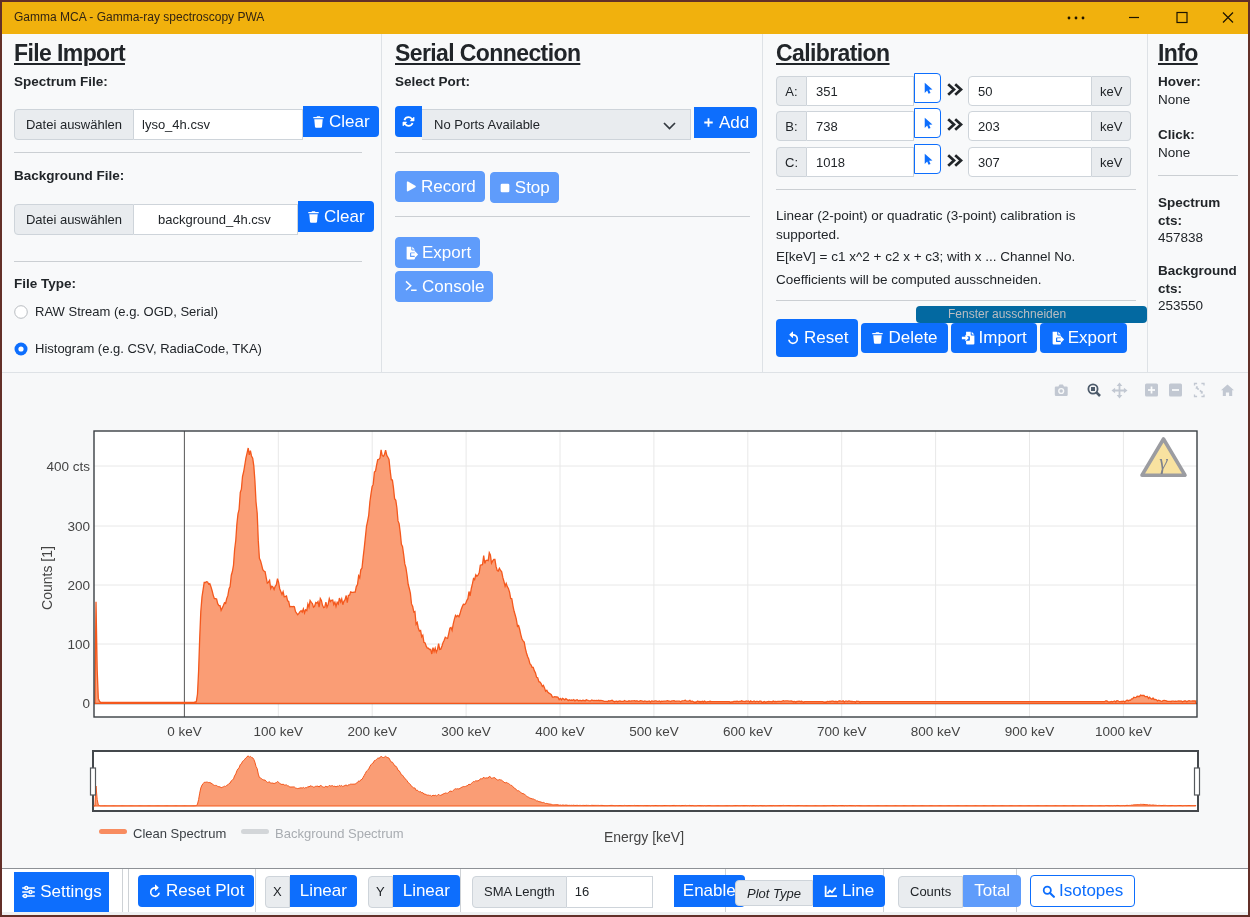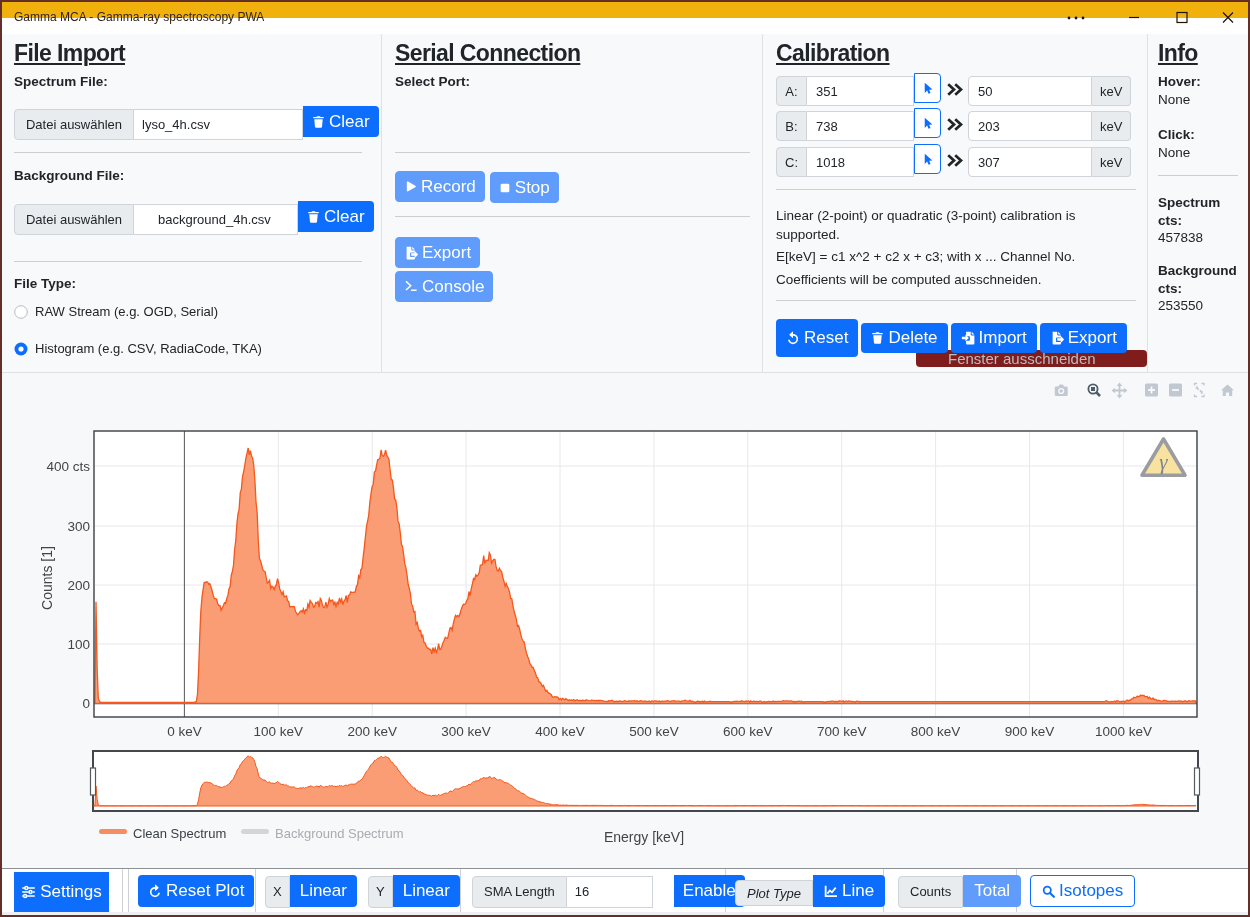--- a/index.html
+++ b/index.html
@@ -1,20 +1,20 @@
 <!DOCTYPE html>
 <html><head>
 <meta charset="utf-8">
 <style>
   * { margin:0; padding:0; box-sizing:border-box; }
   html,body { width:1250px; height:917px; overflow:hidden; }
   body { font-family:"Liberation Sans", sans-serif; background:#fff; position:relative; }
   .abs { position:absolute; }
   .win { position:absolute; left:0; top:0; width:1250px; height:917px; border:2px solid #632f28; z-index:50; pointer-events:none; }
-  .titlebar { position:absolute; left:2px; top:2px; width:1246px; height:16px; background:#f1b10d; color:#322413; font-size:12px; }
+  .titlebar { position:absolute; left:2px; top:2px; width:1246px; height:32px; background:#f1b10d; color:#322413; font-size:12px; }
   .titlebar .title { position:absolute; left:12px; top:8px; }
   .tsec { position:absolute; left:2px; top:34px; width:1246px; height:339px; background:#f8f9fa; border-bottom:1px solid #dee2e6; }
   .vdiv { position:absolute; top:0; width:1px; height:338px; background:#dee2e6; }
   h2 { font-size:23px; font-weight:700; letter-spacing:-0.6px; color:#212529; text-decoration:underline; text-underline-offset:2px; text-decoration-thickness:2px; }
   .lbl { font-size:13.5px; font-weight:700; color:#212529; }
   .btn { display:inline-flex; align-items:center; justify-content:center; font-size:17px; border-radius:4px; border:1px solid transparent; color:#fff; background:#0d6efd; white-space:nowrap; }
   .btn-dis { background:#5f9cfb; border-color:#5f9cfb; }
   .btn-out { background:#fff; color:#0d6efd; border:1px solid #0d6efd; }
   .igt { display:inline-flex; align-items:center; background:#e9ecef; border:1px solid #ced4da; color:#212529; font-size:13px; }
   .inp { display:inline-flex; align-items:center; background:#fff; border:1px solid #ced4da; color:#212529; font-size:13px; }
@@ -72,20 +72,36 @@
   </div>
   <div class="abs" style="left:12px;top:307px;font-size:13px;color:#212529;white-space:nowrap;">
     <svg width="14" height="14" viewBox="0 0 14 14" style="vertical-align:-3px;margin-right:7px;">
         <circle cx="7" cy="7" r="6.5" fill="#0d6efd"></circle>
         <circle cx="7" cy="7" r="2.6" fill="#fff"></circle>
       </svg>Histogram (e.g. CSV, RadiaCode, TKA)
   </div>
 
   <h2 class="abs" style="left:393px;top:6px;">Serial Connection</h2>
   <div class="abs lbl" style="left:393px;top:40px;">Select Port:</div>
+  <div class="abs" style="left:393px;top:72px;font-size:0;">
+    <span class="btn" style="height:31px;width:27px;border-radius:4px 0 0 4px;">
+        <svg width="15" height="15" viewBox="0 0 16 16" fill="#fff">
+          <path d="M8 2.5 a5.5 5.5 0 0 1 4.23 2 l1.2-1.2 a0.5 0.5 0 0 1 0.85 0.35 v3.6 a0.5 0.5 0 0 1-0.5 0.5 h-3.6 a0.5 0.5 0 0 1-0.35-0.85 l1.1-1.1 A3.7 3.7 0 0 0 8 4.35 3.72 3.72 0 0 0 4.52 6.8 l-1.75-0.62 A5.55 5.55 0 0 1 8 2.5z"></path>
+          <path d="M8 13.5 a5.5 5.5 0 0 1-4.23-2 l-1.2 1.2 a0.5 0.5 0 0 1-0.85-0.35 v-3.6 a0.5 0.5 0 0 1 0.5-0.5 h3.6 a0.5 0.5 0 0 1 0.35 0.85 l-1.1 1.1 A3.7 3.7 0 0 0 8 11.65 3.72 3.72 0 0 0 11.48 9.2 l1.75 0.62 A5.55 5.55 0 0 1 8 13.5z"></path>
+        </svg>
+      </span>
+    <span class="igt" style="height:31px;width:269px;padding:0 12px;border-left:0;position:relative;">No Ports Available
+      <svg width="13" height="8" viewBox="0 0 13 8" style="position:absolute;right:14px;top:12px;">
+          <path d="M1 1 L6.5 6.5 L12 1" fill="none" stroke="#343a40" stroke-width="1.7"></path>
+        </svg>
+    </span>
+    <span class="btn" style="height:31px;padding:0 7px;border-radius:0 4px 4px 0;margin-left:3px;"><svg class="bicon" width="13" height="13" viewBox="0 0 16 16" fill="#fff">
+          <path d="M6.9 2.8 h2.2 v4.1 h4.1 v2.2 H9.1 v4.1 H6.9 V9.1 H2.8 V6.9 h4.1z"></path>
+        </svg>Add</span>
+  </div>
   <div class="hr" style="left:393px;top:118px;width:355px;"></div>
   <div class="abs" style="left:393px;top:137px;font-size:0;">
     <span class="btn btn-dis" style="height:31px;padding:0 8px;margin-right:5px;"><svg class="bicon" width="13" height="14" viewBox="0 0 16 16" fill="#fff">
           <path d="M3.5 2.2 a1 1 0 0 1 1.5-0.87 l9 5.1 a1 1 0 0 1 0 1.74 l-9 5.1 a1 1 0 0 1-1.5-0.87z"></path>
         </svg>Record</span>
     <span class="btn btn-dis" style="height:31px;padding:0 8px;"><svg class="bicon" width="12" height="12" viewBox="0 0 16 16" fill="#fff">
           <rect x="2.2" y="2.2" width="11.6" height="11.6" rx="1.8"></rect>
         </svg>Stop</span>
   </div>
   <div class="hr" style="left:393px;top:182px;width:355px;"></div>
@@ -129,21 +145,21 @@
           <path d="M2.2 1.2 L8 6.5 L2.2 11.8 M9.2 1.2 L15 6.5 L9.2 11.8" stroke="#212529" stroke-width="2.7" fill="none"></path>
         </svg>
       </span><span class="inp" style="height:30px;width:124px;padding:0 9px;border-radius:4px 0 0 4px;">307</span><span class="igt" style="height:30px;padding:0 8px;border-radius:0 4px 4px 0;border-left:0;">keV</span></div>
   <div class="hr" style="left:774px;top:155px;width:360px;"></div>
   <div class="abs" style="left:774px;top:173px;font-size:13.5px;color:#212529;line-height:18.5px;width:350px;">
     <div style="margin-bottom:4px;">Linear (2-point) or quadratic (3-point) calibration is supported.</div>
     <div style="margin-bottom:4px;">E[keV] = c1 x^2 + c2 x + c3; with x ... Channel No.</div>
     <div>Coefficients will be computed ausschneiden.</div>
   </div>
   <div class="hr" style="left:774px;top:266px;width:360px;"></div>
-  <div class="abs" style="left:914px;top:272px;width:231px;height:17px;line-height:17px;background:#7f1d1d;border-radius:4px;color:#b9bdc2;font-size:15px;text-align:left;padding-left:32px;overflow:hidden;margin-top:44px;">Fenster ausschneiden</div>
+  <div class="abs" style="left:914px;top:272px;width:231px;height:17px;line-height:17px;background:#0369a1;border-radius:4px;color:#b9bdc2;font-size:12px;text-align:left;padding-left:32px;overflow:hidden;">Fenster ausschneiden</div>
   <div class="abs" style="left:774px;top:285px;font-size:0;">
     <span class="btn" style="height:38px;padding:0 9px;margin-right:3px;"><svg class="bicon" width="14" height="14" viewBox="0 0 16 16" fill="#fff">
           <path d="M8 2.2 a5.8 5.8 0 1 1-5.73 6.73 h1.9 A3.95 3.95 0 1 0 8 4.1 v2.1 a0.45 0.45 0 0 1-0.76 0.33 L3.9 3.4 a0.45 0.45 0 0 1 0-0.66 L7.24-0.4 A0.45 0.45 0 0 1 8-0.07z" transform="translate(0 1.2)"></path>
         </svg>Reset</span>
     <span class="btn" style="height:30px;padding:0 9px;margin-right:3px;"><svg class="bicon" width="13" height="14" viewBox="0 0 16 16" fill="#fff">
           <path d="M6.2 0.8 h3.6 l0.7 1.1 h3.3 a0.8 0.8 0 0 1 0 1.6 H2.2 a0.8 0.8 0 0 1 0-1.6 h3.3z M2.8 4.6 h10.4 l-0.85 9.2 a1.5 1.5 0 0 1-1.5 1.4 H5.15 a1.5 1.5 0 0 1-1.5-1.4z"></path>
         </svg>Delete</span>
     <span class="btn" style="height:30px;padding:0 9px;margin-right:3px;"><svg class="bicon" width="14" height="14" viewBox="0 0 16 16">
           <g fill="#fff">
             <path d="M5.8 0.8 h5.3 v3.3 a1 1 0 0 0 1 1 h3.2 v9.1 a1.2 1.2 0 0 1-1.2 1.2 H7 A1.2 1.2 0 0 1 5.8 14.2 v-3.1 h3.4 a1 1 0 0 0 1-1 V6.9 a1 1 0 0 0-1-1 H5.8z"></path>

